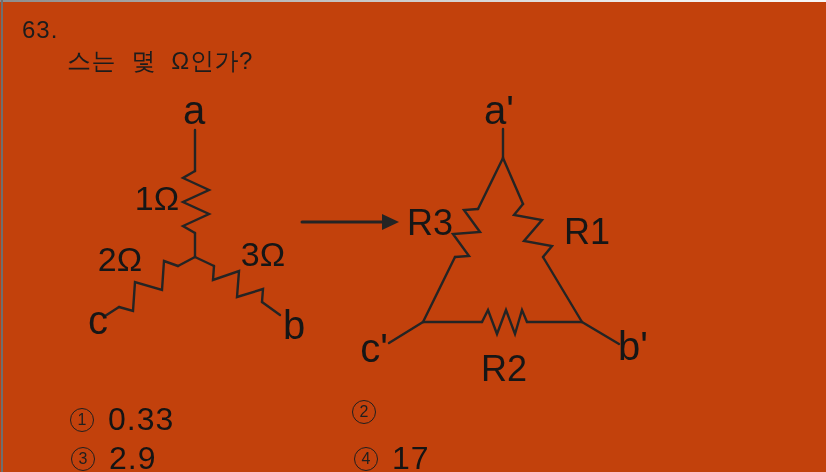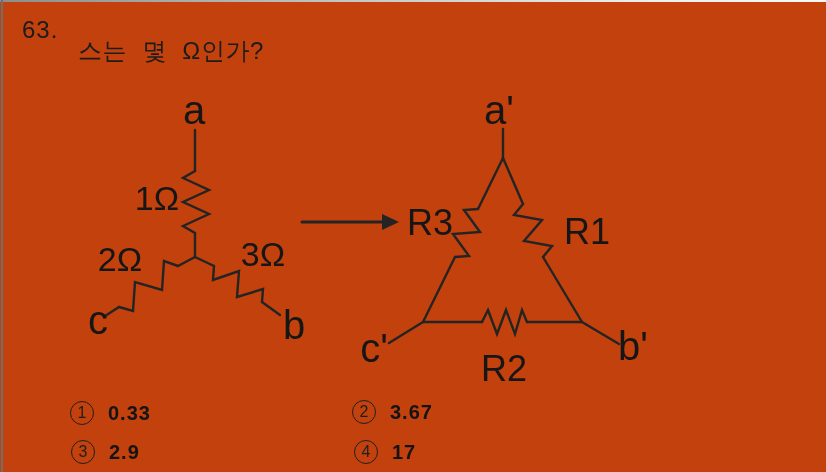--- a/index.html
+++ b/index.html
@@ -29,21 +29,21 @@
   .qnum {
     position: absolute;
     left: 22px; top: 16px;
     font-size: 24px;
     letter-spacing: 1px;
     color: #1c1c1c;
     white-space: nowrap;
   }
   .qline { position: absolute; font-size: 24px; color: #1c1c1c; white-space: nowrap; }
   .qline1 { left: 67px; top: 16px; word-spacing: 8px; letter-spacing: 0.6px; }
-  .qline2 { left: 67px; top: 35px; word-spacing: 8px; letter-spacing: 0.6px; margin-left: 11px; }
+  .qline2 { left: 67px; top: 45px; word-spacing: 8px; letter-spacing: 0.6px; }
   svg.circuit { position: absolute; left: 0; top: 0; }
   svg.circuit path, svg.circuit polyline {
     fill: none;
     stroke: #242424;
     stroke-width: 2.4;
     stroke-linecap: round;
     stroke-linejoin: miter;
   }
   svg.circuit .arrow-shaft { stroke-width: 3; }
   svg.circuit text {
@@ -66,25 +66,24 @@
     justify-content: center;
     width: 24px; height: 24px;
     border: 1.6px solid #1f1f1f;
     border-radius: 50%;
     font-size: 16px;
     line-height: 1;
     color: #1f1f1f;
     flex: 0 0 auto;
   }
   .oval {
-    font-size: 20px;
+    font-size: 32px;
     letter-spacing: 1px;
     color: #141414;
     white-space: nowrap;
-    font-weight: bold;
   }
   .opt-1 { left: 70px;  top: 401px; }
   .opt-2 { left: 352px; top: 400px; }
   .opt-3 { left: 71px;  top: 440px; }
   .opt-4 { left: 354px; top: 440px; }
 </style>
 </head>
 <body>
 
 <div class="page">
@@ -143,21 +142,20 @@
       <text class="t-rlab" text-anchor="middle" x="504" y="381">R2</text>
     </g>
   </svg>
 
   <div class="option opt-1">
     <span class="onum">1</span>
     <span class="oval">0.33</span>
   </div>
   <div class="option opt-2">
     <span class="onum">2</span>
-    <span class="oval">3.67</span>
   </div>
   <div class="option opt-3">
     <span class="onum">3</span>
     <span class="oval">2.9</span>
   </div>
   <div class="option opt-4">
     <span class="onum">4</span>
     <span class="oval">17</span>
   </div>
 

